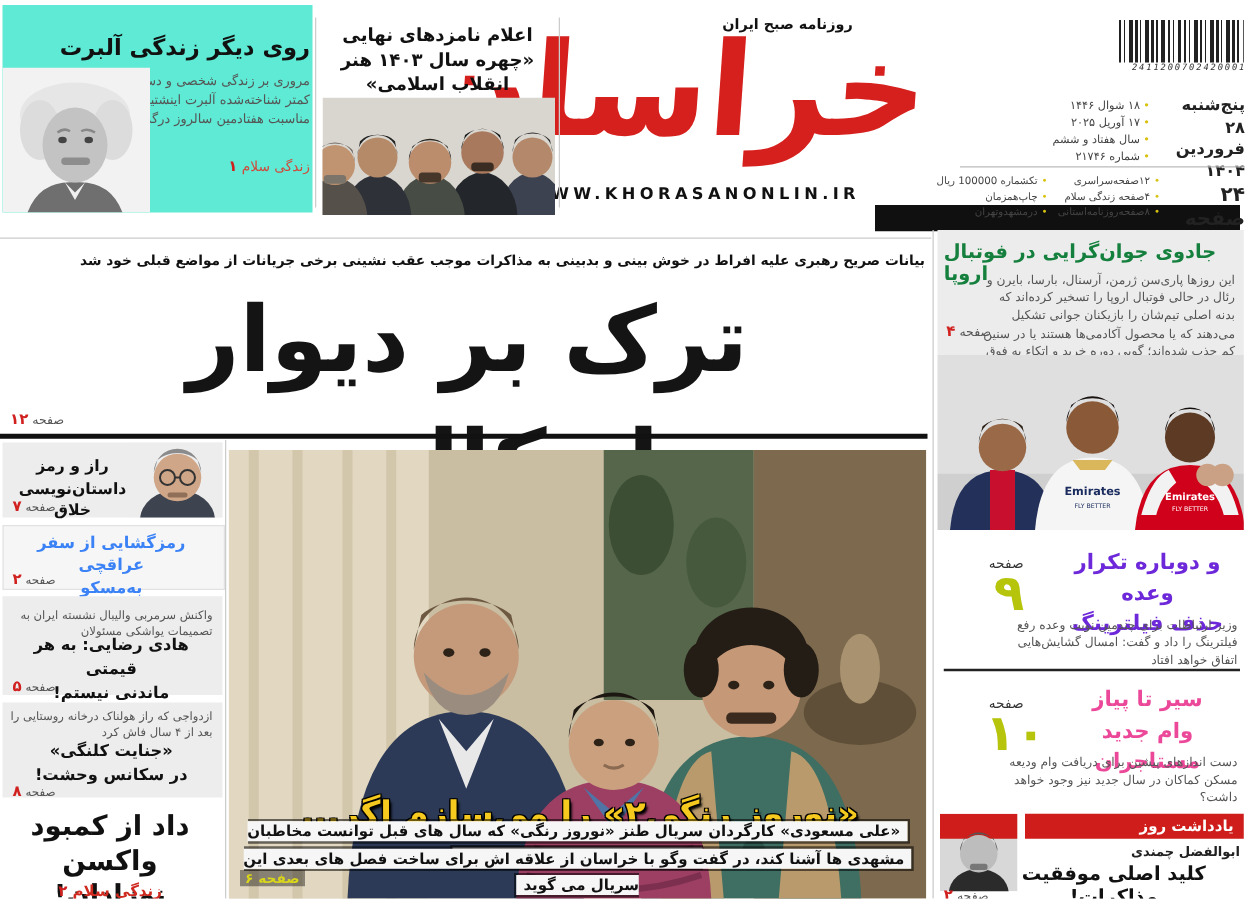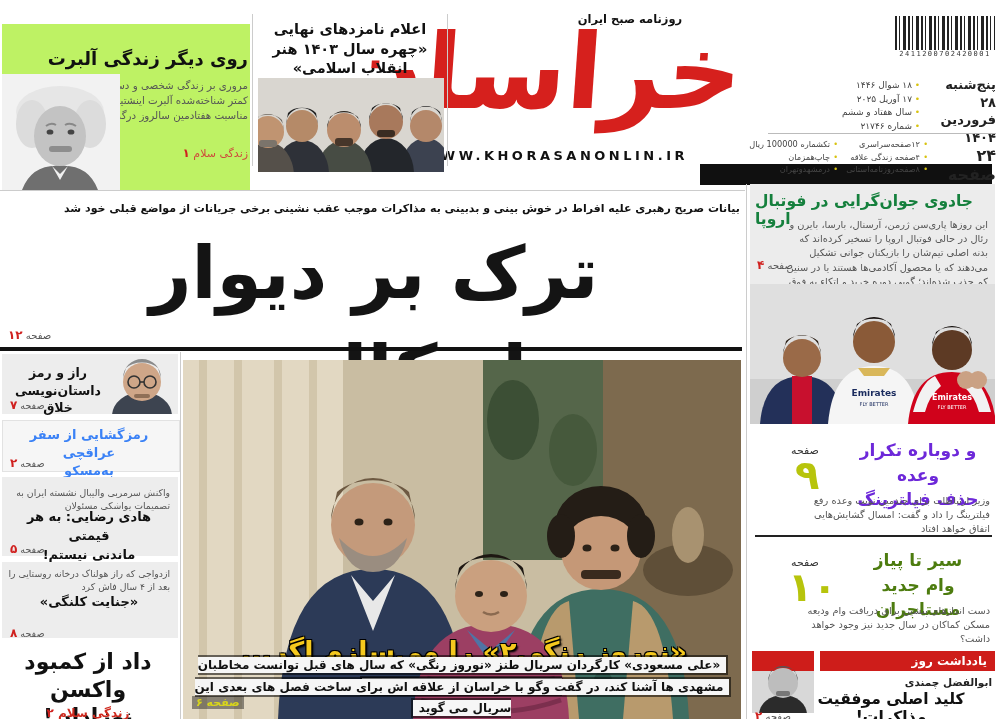--- a/index.html
+++ b/index.html
@@ -12,33 +12,33 @@
 
   
   #logo{left:420px;top:2px;width:322px;height:146px;color:#d6201d;font-size:104px;font-weight:bold;
         text-align:center;line-height:140px;transform:skewX(-4deg);}
   #tagline{left:545px;top:12px;width:170px;font-size:11.5px;color:#111;text-align:center;font-weight:bold;}
   #website{left:423px;top:148px;width:278px;font-size:13px;font-weight:bold;letter-spacing:3.5px;color:#111;}
   #blackbar{left:700px;top:164px;width:292px;height:21px;background:#101010;}
   #barcode{left:895px;top:16px;width:100px;height:34px;
      background:repeating-linear-gradient(90deg,#222 0 2px,#fff 2px 4px,#222 4px 5px,#fff 5px 8px,#222 8px 11px,#fff 11px 13px);}
   #barcode-digits{left:893px;top:50px;width:104px;font-size:7px;font-family:"DejaVu Sans Mono",monospace;
-     letter-spacing:1.5px;color:#333;text-align:center;direction:ltr;}
+     letter-spacing:1.5px;color:#333;text-align:right;direction:ltr;font-style:italic;}
   #weekday-block{left:922px;top:76px;width:74px;font-size:13px;font-weight:bold;color:#222;line-height:1.35;}
   #meta-list{left:808px;top:79px;width:112px;font-size:9px;color:#444;line-height:1.5;}
   .bullet-line::after{content:"";display:inline;}
   .bullet-line{position:relative;padding-right:8px;}
   .bullet-line::before{content:"•";color:#d8c310;position:absolute;right:0;top:0;}
   #mast-div{left:768px;top:133px;width:228px;height:1px;background:#bbb;}
   #pages-total{left:928px;top:146px;width:68px;font-size:16px;font-weight:bold;color:#222;}
   #edition-notes{left:840px;top:138px;width:88px;font-size:8.2px;color:#444;line-height:1.55;}
   #price-notes{left:748px;top:138px;width:90px;font-size:8.2px;color:#444;line-height:1.55;}
 
   
-  #einstein-box{left:2px;top:24px;width:248px;height:166px;background:#bef264;}
+  #einstein-box{left:2px;top:4px;width:248px;height:166px;background:#5eead4;}
   #einstein-title{left:18px;top:24px;width:228px;font-size:18px;font-weight:bold;color:#111;}
   #einstein-body{left:76px;top:54px;width:170px;font-size:10.3px;color:#555;line-height:1.45;}
   #einstein-section{left:110px;top:122px;width:136px;font-size:11px;color:#cf4a3c;}
   #einstein-photo{left:0px;top:50px;width:118px;height:116px;}
   .vdiv{width:1px;background:#ccc;}
   #tl-div1{left:252px;top:14px;height:152px;}
   #tl-div2{left:447px;top:14px;height:152px;}
   #nominees-box{left:258px;top:6px;width:186px;height:166px;}
   #nominees-title{left:0px;top:14px;width:184px;font-size:14.5px;font-weight:bold;color:#111;line-height:1.35;}
   #nominees-page{left:295px;top:82px;font-size:10px;color:#555;}
@@ -81,21 +81,21 @@
   #football-body{left:786px;top:218px;width:202px;font-size:9.8px;color:#555;text-align:right;line-height:1.45;}
   #football-page{left:757px;top:258px;font-size:10px;color:#555;}
   #football-photo{left:750px;top:284px;width:245px;height:140px;}
 
   #filt-title{left:845px;top:438px;width:146px;font-size:17px;font-weight:bold;color:#6d28d9;text-align:center;line-height:1.45;}
   #filt-pagelabel{left:791px;top:444px;font-size:11px;color:#333;}
   #filt-pagenum{left:795px;top:452px;font-size:40px;font-weight:bold;color:#b7c40c;}
   #filt-body{left:790px;top:494px;width:200px;font-size:9.8px;color:#555;text-align:right;line-height:1.45;}
   #rc-div{left:755px;top:535px;width:237px;height:2px;background:#222;}
 
-  #loan-title{left:845px;top:548px;width:146px;font-size:17px;font-weight:bold;color:#4d7c0f;text-align:center;line-height:1.45;}
+  #loan-title{left:845px;top:548px;width:146px;font-size:17px;font-weight:bold;color:#ec4899;text-align:center;line-height:1.45;}
   #loan-pagelabel{left:791px;top:556px;font-size:11px;color:#333;}
   #loan-pagenum{left:788px;top:564px;font-size:40px;font-weight:bold;color:#b7c40c;}
   #loan-body{left:786px;top:604px;width:204px;font-size:9.8px;color:#555;text-align:right;line-height:1.45;}
 
   #note-bar{left:820px;top:651px;width:175px;height:20px;background:#ce1d1a;color:#fff;font-size:12px;
             font-weight:bold;text-align:right;line-height:20px;padding:0;box-sizing:border-box;}
   #note-bar span{margin-right:8px;}
   #note-photo{left:752px;top:651px;width:62px;height:62px;}
   #note-author{left:822px;top:676px;width:170px;font-size:10.5px;font-weight:bold;color:#222;text-align:right;}
   #note-title{left:790px;top:690px;width:202px;font-size:15.5px;font-weight:bold;color:#111;text-align:center;}
@@ -134,21 +134,21 @@
   <div class="abs tr" id="meta-list">
     <div class="bullet-line">۱۸ شوال ۱۴۴۶</div>
     <div class="bullet-line">۱۷ آوریل ۲۰۲۵</div>
     <div class="bullet-line">سال هفتاد و ششم</div>
     <div class="bullet-line">شماره ۲۱۷۴۶</div>
   </div>
   <div class="abs" id="mast-div"></div>
   <div class="abs tr" id="pages-total">۲۴ صفحه</div>
   <div class="abs tr" id="edition-notes">
     <div class="bullet-line">۱۲صفحه‌سراسری</div>
-    <div class="bullet-line">۴صفحه زندگی علاقه</div>
+    <div class="bullet-line">۴صفحه زندگی سلام</div>
     <div class="bullet-line">۸صفحه‌روزنامه‌استانی</div>
   </div>
   <div class="abs tr" id="price-notes">
     <div class="bullet-line">تکشماره 100000 ریال</div>
     <div class="bullet-line">چاپ‌همزمان</div>
     <div class="bullet-line">درمشهدوتهران</div>
   </div>
 
   <div class="abs" id="einstein-box">
     <div class="abs tr" id="einstein-title">روی دیگر زندگی آلبرت</div>
@@ -265,20 +265,21 @@
   </div>
   <div class="abs" id="lbox3-page">
     <span>صفحه</span>
     <span class="pn-red">۵</span>
   </div>
 
   <div class="abs lbox" id="lbox4"></div>
   <div class="abs" id="lbox4-kicker">ازدواجی که راز هولناک درخانه روستایی را بعد از ۴ سال فاش کرد</div>
   <div class="abs" id="lbox4-title">
     <div>«جنایت کلنگی»</div>
+    <div>در سکانس وحشت!</div>
   </div>
   <div class="abs" id="lbox4-page">
     <span>صفحه</span>
     <span class="pn-red">۸</span>
   </div>
 
   <div class="abs" id="lbox5-title">
     <div>داد از کمبود</div>
     <div>واکسن نوزادان!</div>
   </div>

